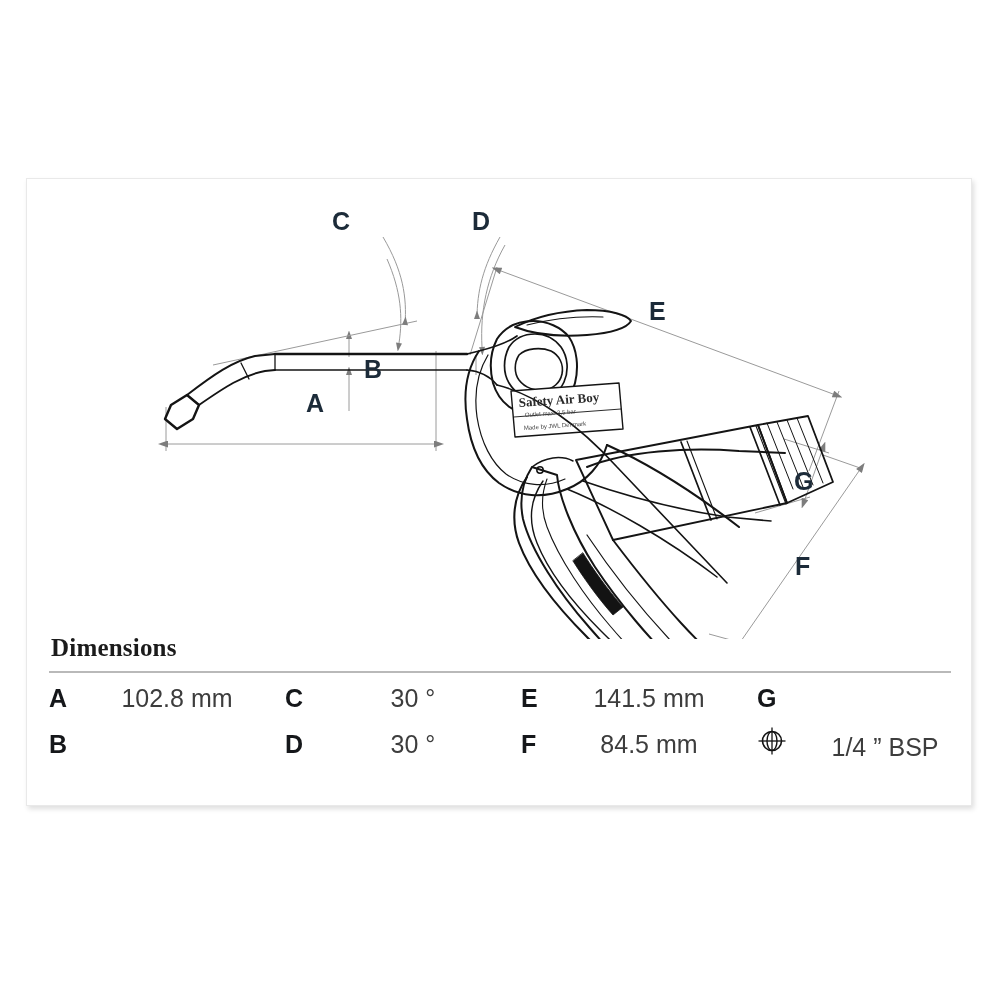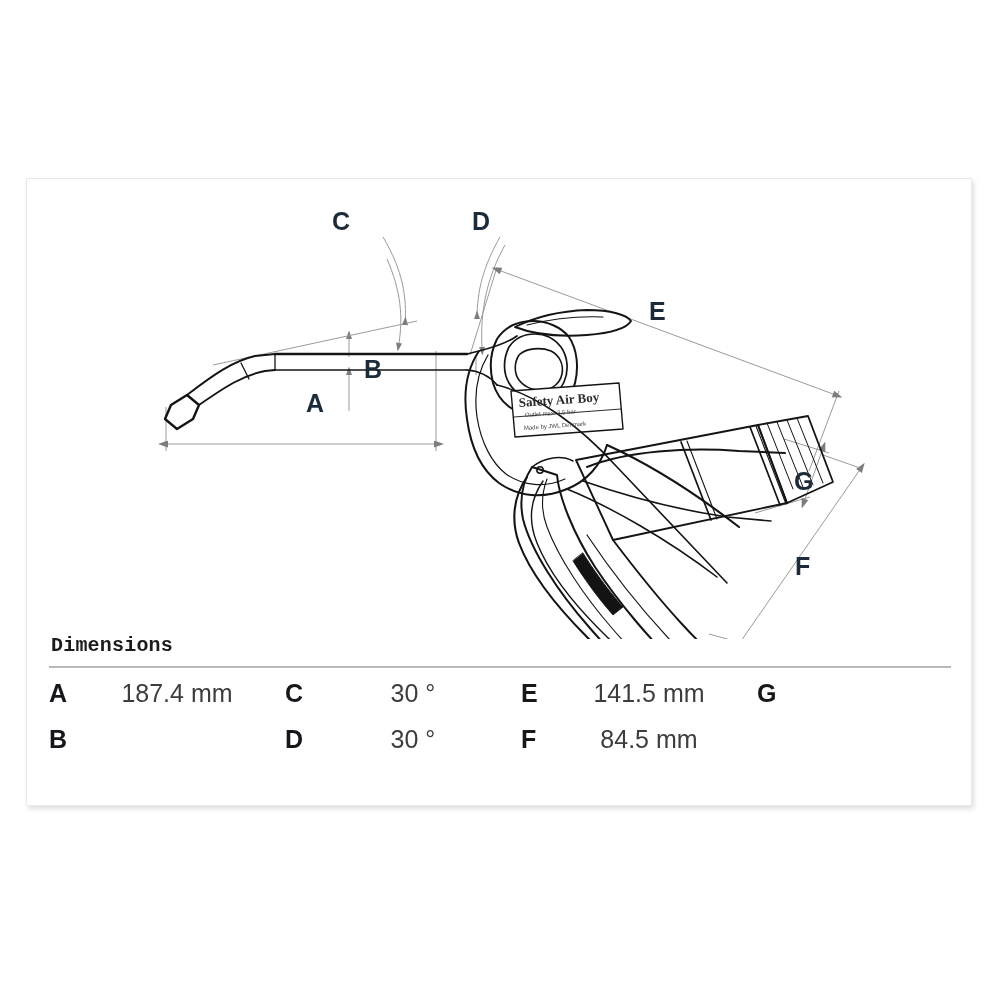--- a/index.html
+++ b/index.html
@@ -44,27 +44,27 @@
     user-select: none;
   }
 
   
   #dimtable {
     position: absolute;
     left: 22px; top: 455px;
     width: 906px;
   }
   #dimtitle {
-    font-size: 20px;
+    font-size: 25px;
     font-weight: bold;
     color: #1b1b1b;
     letter-spacing: 0.2px;
     padding-left: 2px;
     margin-bottom: 9px;
-    font-family: Liberation Mono, monospace;
+    font-family: Liberation Serif, serif;
   }
   .rule {
     height: 2px;
     background: #b9b9b9;
     width: 902px;
     margin-bottom: 2px;
   }
   .drow {
     display: flex;
     width: 906px;
@@ -253,21 +253,21 @@
       <div class="dimlabel" style="left:767px; top:290px;">G</div>
     </div>
 
     <div id="dimtable">
       <div id="dimtitle">Dimensions</div>
       <div class="rule"></div>
 
       <div class="drow">
         <div class="dcell">
           <span class="dkey">A</span>
-          <span class="dval">187.4 mm</span>
+          <span class="dval">102.8 mm</span>
         </div>
         <div class="dcell">
           <span class="dkey">C</span>
           <span class="dval">30 °</span>
         </div>
         <div class="dcell">
           <span class="dkey">E</span>
           <span class="dval">141.5 mm</span>
         </div>
         <div class="dcell">
@@ -280,17 +280,28 @@
           <span class="dkey">B</span>
         </div>
         <div class="dcell">
           <span class="dkey">D</span>
           <span class="dval">30 °</span>
         </div>
         <div class="dcell">
           <span class="dkey">F</span>
           <span class="dval">84.5 mm</span>
         </div>
+        <div class="dcell">
+          <span class="dkey-icon">
+            <svg class="crosshair" width="30" height="30" viewBox="0 0 30 30">
+              <circle cx="15" cy="15" r="9.5" fill="none" stroke="#141414" stroke-width="1.6"></circle>
+              <ellipse cx="15" cy="15" rx="5" ry="9.5" fill="none" stroke="#141414" stroke-width="1.4"></ellipse>
+              <line x1="15" y1="1.5" x2="15" y2="28.5" stroke="#141414" stroke-width="1.3"></line>
+              <line x1="1.5" y1="15" x2="28.5" y2="15" stroke="#141414" stroke-width="1.3"></line>
+            </svg>
+          </span>
+          <span class="dval">1/4 ” BSP</span>
+        </div>
       </div>
     </div>
 
   </div>
 </div>
 
 </body></html>

